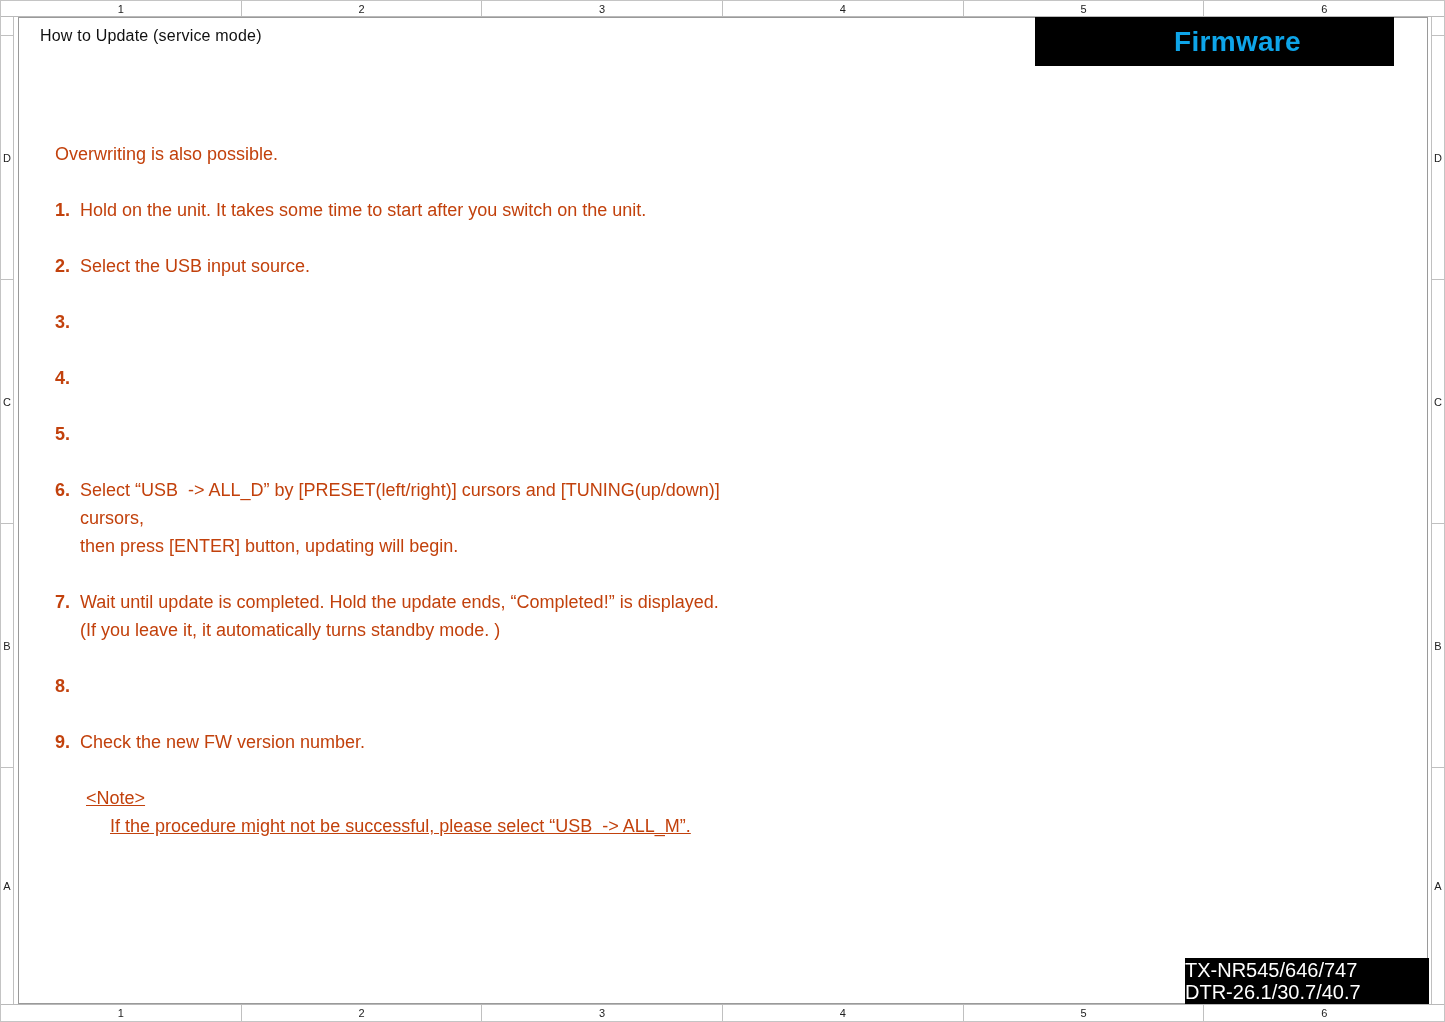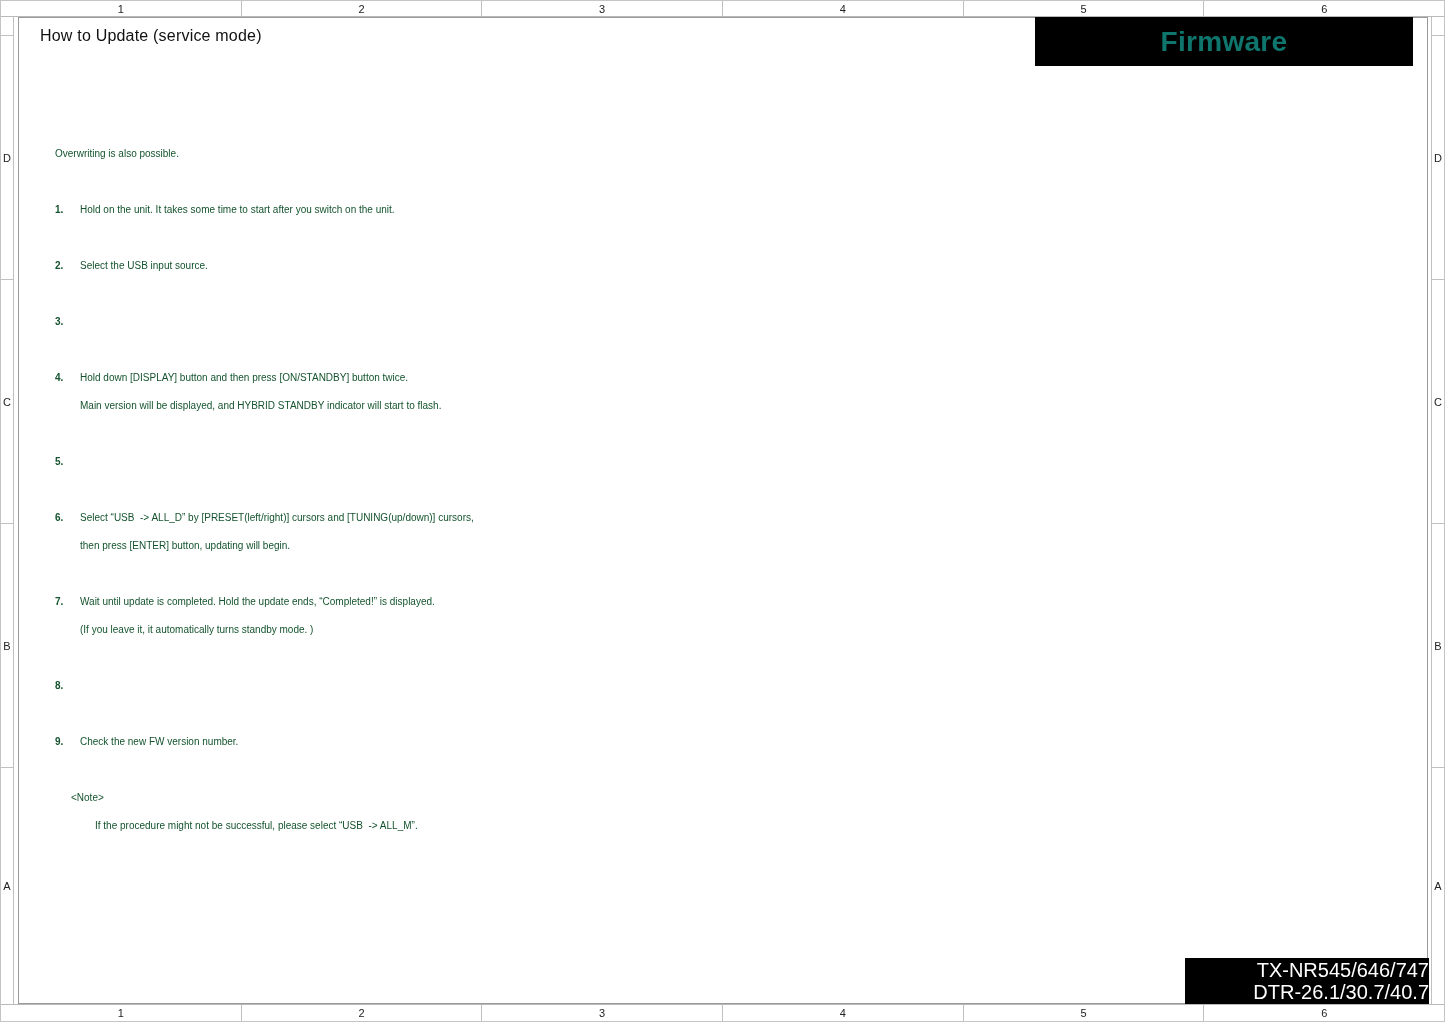--- a/index.html
+++ b/index.html
@@ -50,45 +50,46 @@
     border: 1px solid #9a9a9a;
     background: #ffffff;
   }
   .page-title {
     position: absolute; left: 39px; top: 26px;
     font-size: 16px; color: #111; letter-spacing: 0.2px;
     white-space: nowrap;
   }
   .firmware-badge {
     position: absolute; left: 1034px; top: 16px;
-    width: 378px; height: 49px;
-    background: #000000; color: #0f766e;
+    width: 313px; height: 49px;
+    background: #000000; color: #0ea5e9;
     font-size: 28px; font-weight: bold;
     display: flex; align-items: center; justify-content: center;
     letter-spacing: 0.3px;
+    padding-left: 46px;
   }
   .model-badge {
     position: absolute; left: 1184px; top: 957px;
     width: 244px; height: 46px;
     background: #000000; color: #ffffff;
     font-size: 20px; line-height: 22px;
     display: flex; flex-direction: column;
-    align-items: flex-end; justify-content: center;
+    align-items: flex-start; justify-content: center;
     white-space: nowrap;
   }
   
   .body-content {
     position: absolute; left: 54px; top: 139px; width: 700px;
-    font-size: 10px; color: #14532d;
+    font-size: 18px; color: #c2410c;
   }
   .intro { margin: 0 0 28px 0; line-height: 28px; }
   .step { display: flex; margin-bottom: 28px; line-height: 28px; }
   .step-num { flex: 0 0 25px; width: 25px; font-weight: bold; }
   .step-text { white-space: pre-wrap; }
-  .note-block { margin-left: 16px; line-height: 28px; }
+  .note-block { margin-left: 31px; line-height: 28px; text-decoration: underline; }
   .note-detail { margin-left: 24px; white-space: pre-wrap; }
 </style>
 </head>
 <body>
 
 <div class="sheet">
 
   <div class="ruler-h ruler-top">
     <div class="cell">1</div>
     <div class="cell">2</div>
@@ -137,22 +138,20 @@
     </div>
     <div class="step">
       <span class="step-num">2.</span>
       <span class="step-text">Select the USB input source.</span>
     </div>
     <div class="step">
       <span class="step-num">3.</span>
     </div>
     <div class="step">
       <span class="step-num">4.</span>
-      <span class="step-text">Hold down [DISPLAY] button and then press [ON/STANDBY] button twice.
-Main version will be displayed, and HYBRID STANDBY indicator will start to flash.</span>
     </div>
     <div class="step">
       <span class="step-num">5.</span>
     </div>
     <div class="step">
       <span class="step-num">6.</span>
       <span class="step-text">Select “USB  -&gt; ALL_D” by [PRESET(left/right)] cursors and [TUNING(up/down)] cursors,
 then press [ENTER] button, updating will begin.</span>
     </div>
     <div class="step">

